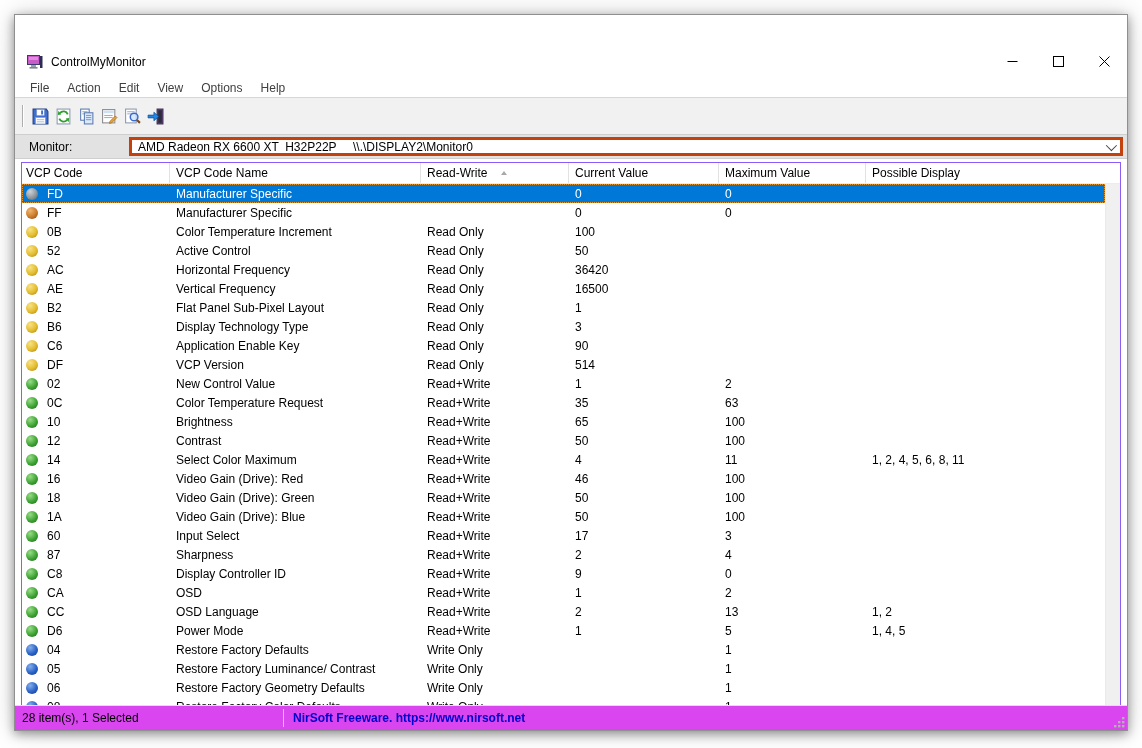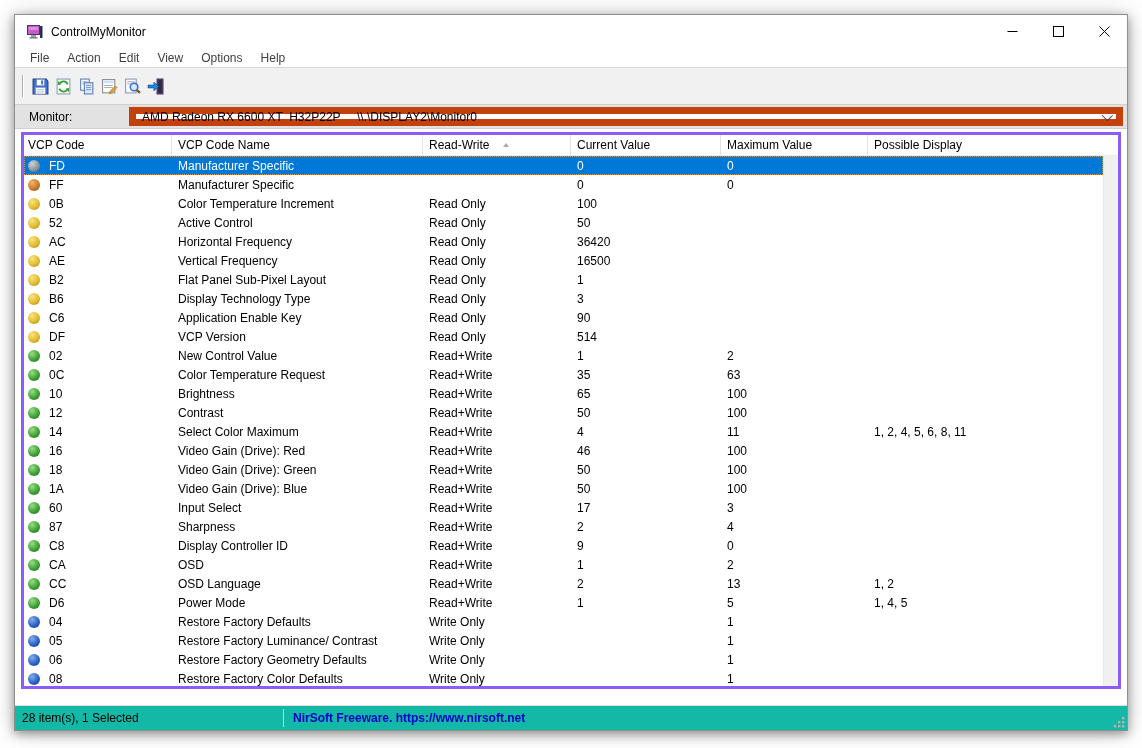--- a/index.html
+++ b/index.html
@@ -7,21 +7,21 @@
   .canvas { position:relative; width:1142px; height:748px; background:#fff; overflow:hidden; }
 
   .window {
     position:absolute; left:14px; top:14px; width:1114px; height:717px;
     background:#fff; border:1px solid #8f8f8f;
     box-shadow:0 3px 10px rgba(0,0,0,.40), 0 0 26px rgba(0,0,0,.16);
     display:flex; flex-direction:column;
   }
 
   
-  .titlebar { height:33px; display:flex; align-items:center; background:#fff; flex:none; }
+  .titlebar { height:33px; display:flex; align-items:center; background:#fff; flex:none;margin-top:30px; }
   .app-icon { width:18px; height:16px; margin:0 7px 0 11px; flex:none; }
   .title-text { font-size:12px; color:#000; }
   .win-controls { margin-left:auto; display:flex; height:100%; }
   .win-btn { width:46px; height:100%; display:flex; align-items:center; justify-content:center;
              background:transparent; border:none; cursor:default; }
 
   
   .menubar { height:20px; display:flex; align-items:center; background:#fff;
              border-bottom:1px solid #d7d7d7; padding-left:6px; flex:none; }
   .menu-item { font-size:12px; color:#404040; padding:0 9px; line-height:20px; }
@@ -30,48 +30,48 @@
   .toolbar { height:36px; background:#f1f1f1; display:flex; align-items:center; padding-left:7px; flex:none; }
   .grip { width:2px; height:22px; border-left:1px solid #aeaeae; border-right:1px solid #fff; margin-right:5px; }
   .tb-btn { width:23px; height:23px; display:flex; align-items:center; justify-content:center;
             background:transparent; border:none; }
   .tb-btn svg { width:17px; height:17px; }
 
   
   .monitor-band { height:25px; background:#e2e2e2; border-top:1px solid #cfcfcf;
                   border-bottom:1px solid #cfcfcf; display:flex; align-items:center; flex:none; }
   .monitor-label { font-size:12px; margin-left:14px; width:100px; flex:none; }
-  .combo { flex:1; margin-right:4px; height:19px; background:#fff; border:7px solid #c2410c;
+  .combo { flex:1; margin-right:4px; height:19px; background:#fff; border:3px solid #c2410c;
            display:flex; align-items:center; font-size:12px; padding-left:6px; white-space:pre; }
   .combo-chevron { margin-left:auto; margin-right:6px; width:8px; height:8px; flex:none;
                    border-right:1px solid #444; border-bottom:1px solid #444;
                    transform:rotate(45deg) translateY(-2px); }
 
   
   .content { flex:1; position:relative; background:#fff; }
   .listview { position:absolute; left:6px; right:6px; top:3px; height:557px;
-              border:3px solid #8b5cf6; background:#fff; display:flex; flex-direction:column; }
+              border:1px solid #8b5cf6; background:#fff; display:flex; flex-direction:column; }
   .header-row { height:21px; display:flex; border-bottom:1px solid #ececec; background:#fff; flex:none; }
   .hcell { font-size:12px; color:#000; line-height:20px; padding-left:6px;
            border-right:1px solid #e2e2e2; display:flex; align-items:center; }
   .sort-glyph { width:0; height:0; border-left:3px solid transparent; border-right:3px solid transparent;
                 border-bottom:4px solid #a8a8a8; margin-left:14px; }
   .lv-body { flex:1; display:flex; overflow:hidden; }
   .rows { flex:1; }
   .vscroll { width:15px; background:#f0f0f0; border-left:1px solid #eaeaea; flex:none; }
 
   .trow { height:19px; display:flex; font-size:12px; color:#000; align-items:flex-start; }
   .trow.sel { background:#0078d7; color:#fff; outline:1px dotted #e2932c; outline-offset:-1px; }
   .cell { padding-left:6px; overflow:hidden; white-space:nowrap; height:100%; display:flex; align-items:center; }
   .c0 { width:148px; padding-left:4px; } .c1 { width:251px; } .c2 { width:148px; }
   .c3 { width:150px; } .c4 { width:147px; } .c5 { flex:1; }
   .sphere { width:12px; height:12px; border-radius:50%; margin-right:9px; flex:none; }
 
   
-  .statusbar { height:25px; background:#14b8a6; border-top:1px solid #e0e0e0;
+  .statusbar { height:25px; background:#d946ef; border-top:1px solid #e0e0e0;
                display:flex; align-items:center; font-size:12px; flex:none; position:relative; }
   .pane1 { width:268px; padding-left:7px; flex:none; }
   .pane-sep { width:1px; height:18px; background:#d2d2d2; flex:none; }
   .nirsoft-link { padding-left:9px; color:#0000cc; font-weight:bold; }
   .resize-grip { position:absolute; right:2px; bottom:2px; width:12px; height:12px; }
 </style>
 </head>
 <body>
 
 <div class="canvas">

